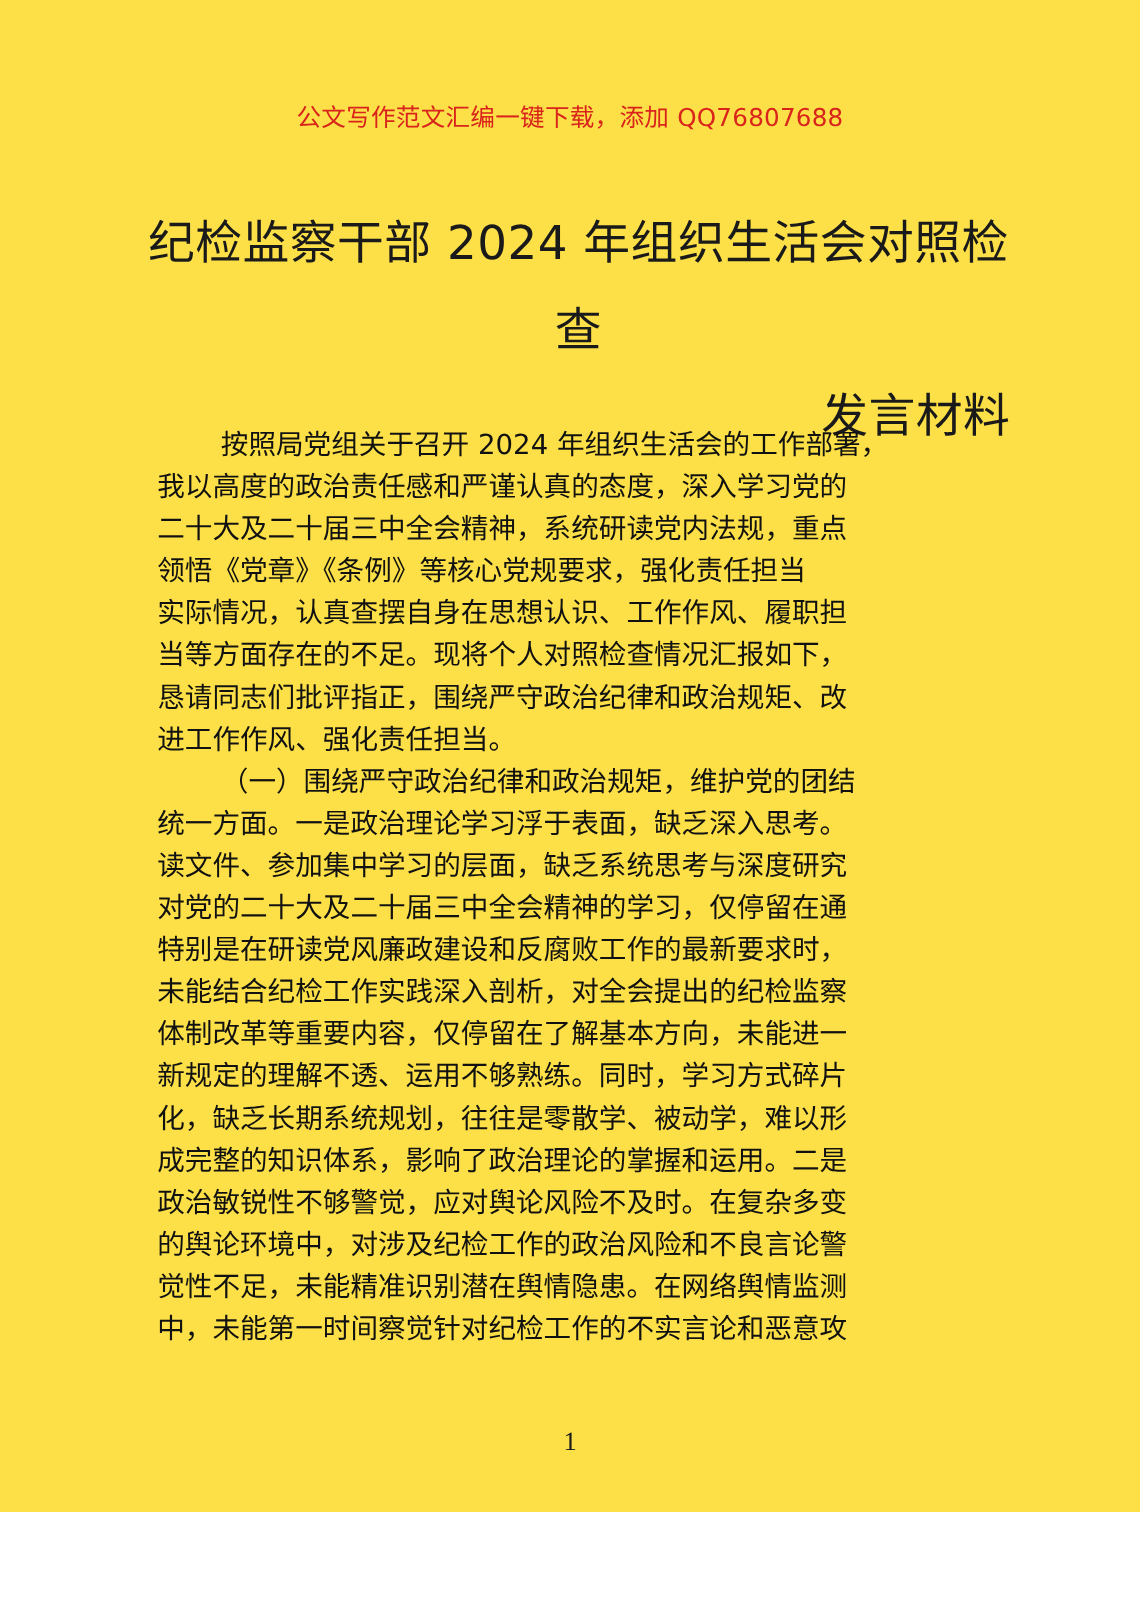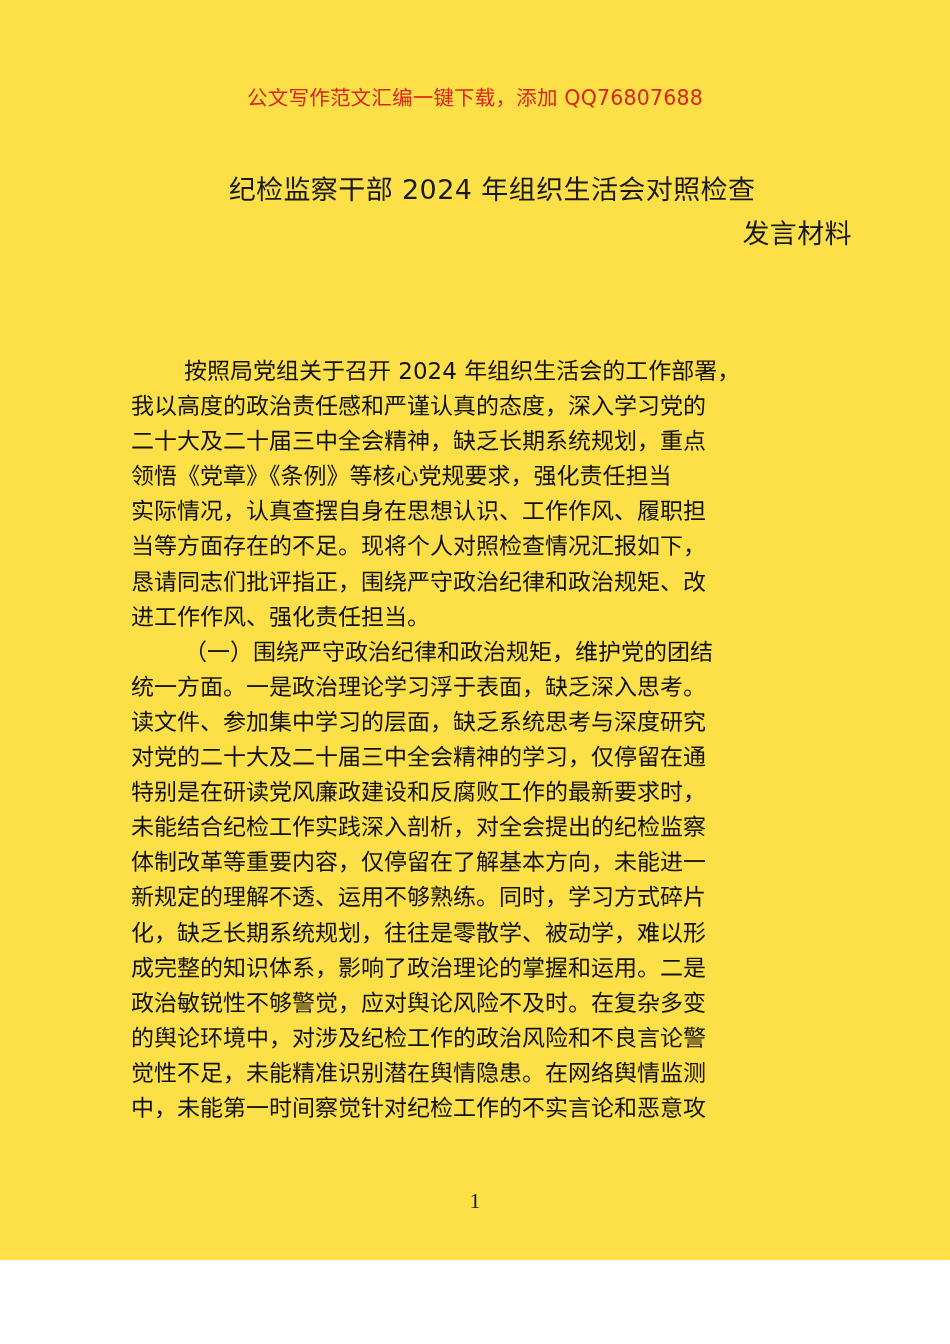--- a/index.html
+++ b/index.html
@@ -34,25 +34,25 @@
     line-height: 28px;
     letter-spacing: 0.2px;
     white-space: nowrap;
     font-family: "DejaVu Sans", "Liberation Sans", sans-serif;
   }
 
   
   .doc-title {
     position: absolute;
     top: 168px;
-    left: 132px;
+    left: 122px;
     width: 720px;
     text-align: center;
-    font-size: 27px;
-    line-height: 44px;
+    font-size: 39px;
+    line-height: 72px;
     color: #1a1a1a;
     font-weight: 400;
     letter-spacing: 0.4px;
     font-family: "DejaVu Sans", "Liberation Sans", sans-serif;
   }
   .doc-title .t-line {
     display: block;
   }
   .doc-title .t-line.line2 {
     text-align: right;
@@ -108,21 +108,21 @@
   <div class="doc-title">
     <span class="t-line line1">纪检监察干部 2024 年组织生活会对照检查</span>
     <span class="t-line line2">发言材料</span>
   </div>
 
   <div class="body-block">
 
     <div class="para no-indent">
       <span class="linebox indent2">按照局党组关于召开 2024 年组织生活会的工作部署，</span>
       <span class="linebox">我以高度的政治责任感和严谨认真的态度，深入学习党的</span>
-      <span class="linebox">二十大及二十届三中全会精神，缺乏长期系统规划，重点</span>
+      <span class="linebox">二十大及二十届三中全会精神，系统研读党内法规，重点</span>
       <span class="linebox">领悟《党章》《条例》等核心党规要求，强化责任担当</span>
       <span class="linebox">实际情况，认真查摆自身在思想认识、工作作风、履职担</span>
       <span class="linebox">当等方面存在的不足。现将个人对照检查情况汇报如下，</span>
       <span class="linebox">恳请同志们批评指正，围绕严守政治纪律和政治规矩、改</span>
       <span class="linebox">进工作作风、强化责任担当。</span>
     </div>
 
     <div class="para no-indent">
       <span class="linebox indent2"></span>
     </div>

